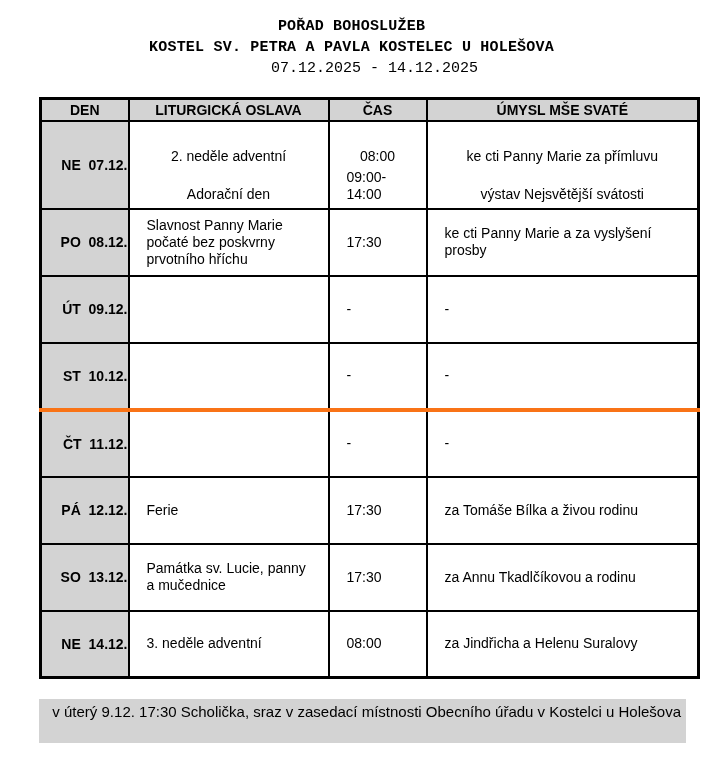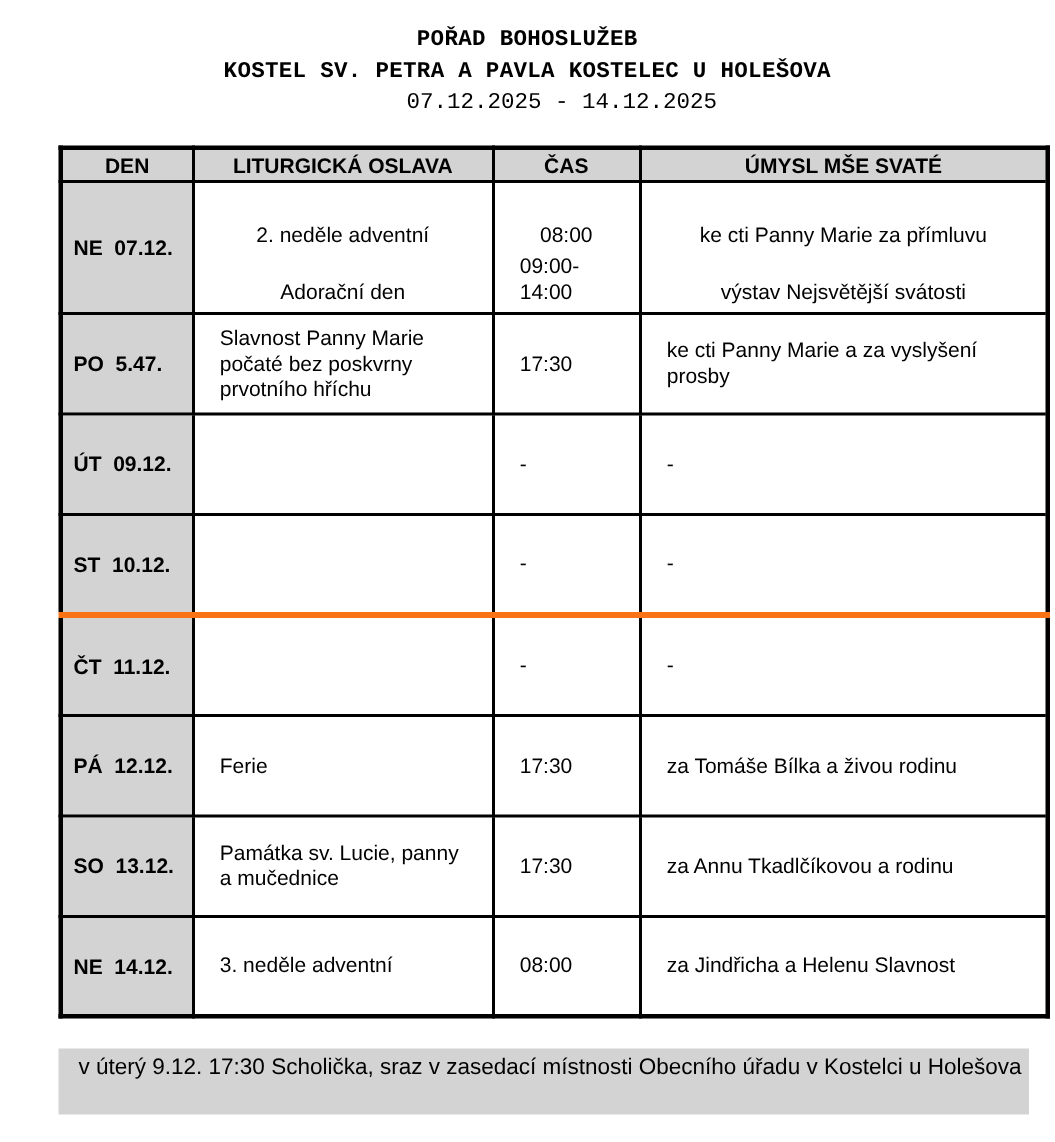--- a/index.html
+++ b/index.html
@@ -34,21 +34,21 @@
   table.schedule th {
     background:#d3d3d3;
     font-weight:bold;
     height:22px;
     text-align:center;
     padding:1px 0;
   }
   td.den {
     background:#d3d3d3;
     font-weight:bold;
-    text-align:left;
+    text-align:right;
     padding-left:7px;
     white-space:pre;
   }
   td.c { text-align:left; padding:2px 17px; line-height:17px; }
 
   tr.h0 { height:86px; }
   tr.hs { height:67px; }
 
   
   tr.gray-top td { border-top:4px solid #f97316; }
@@ -116,21 +116,21 @@
         </td>
         <td class="c">
           <div class="stack">
             <span>ke cti Panny Marie za přímluvu</span>
             <span>výstav Nejsvětější svátosti</span>
           </div>
         </td>
       </tr>
 
       <tr class="hs">
-        <td class="den">PO  5.47.</td>
+        <td class="den">PO  08.12.</td>
         <td class="c">Slavnost Panny Marie počaté bez poskvrny prvotního hříchu</td>
         <td class="c">17:30</td>
         <td class="c">ke cti Panny Marie a za vyslyšení prosby</td>
       </tr>
 
       <tr class="hs">
         <td class="den">ÚT  09.12.</td>
         <td class="c"></td>
         <td class="c">-</td>
         <td class="c">-</td>
@@ -161,20 +161,20 @@
         <td class="den">SO  13.12.</td>
         <td class="c">Památka sv. Lucie, panny a mučednice</td>
         <td class="c">17:30</td>
         <td class="c">za Annu Tkadlčíkovou a rodinu</td>
       </tr>
 
       <tr class="hs">
         <td class="den">NE  14.12.</td>
         <td class="c">3. neděle adventní</td>
         <td class="c">08:00</td>
-        <td class="c">za Jindřicha a Helenu Slavnost</td>
+        <td class="c">za Jindřicha a Helenu Suralovy</td>
       </tr>
     </tbody>
   </table>
 
   <div class="note">v úterý 9.12. 17:30 Scholička, sraz v zasedací místnosti Obecního úřadu v Kostelci u Holešova</div>
 
 </div>
 
 </body></html>

